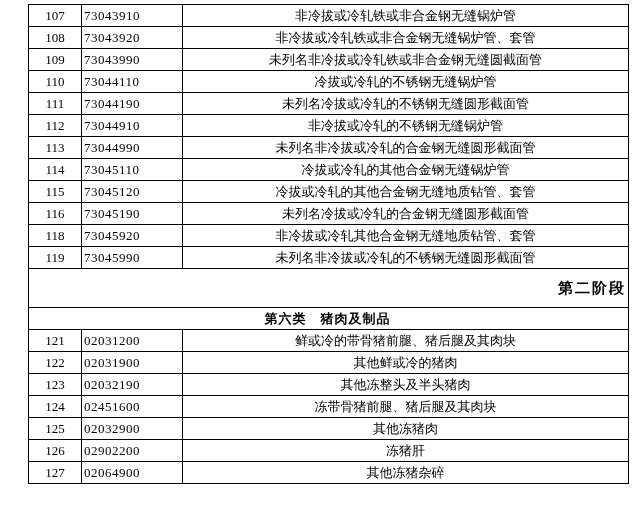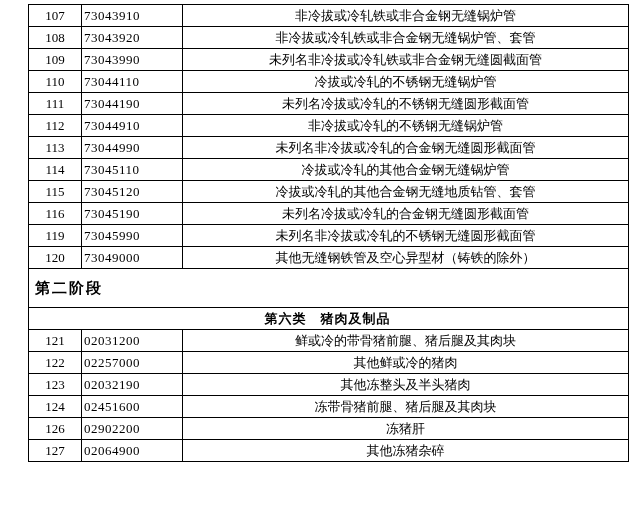--- a/index.html
+++ b/index.html
@@ -46,21 +46,21 @@
     text-align: left;
     letter-spacing: 0.5px;
   }
   td.col-desc {
     width: 441px;
     text-align: center;
     padding-left: 22px;
   }
   tr.stage-row td {
     height: 38px;
-    text-align: left;
+    text-align: right;
     font-weight: bold;
     font-size: 15px;
     letter-spacing: 2px;
     padding-left: 6px;
   }
   tr.section-row td {
     height: 21px;
     text-align: center;
     font-weight: bold;
     font-size: 13px;
@@ -122,54 +122,59 @@
           <td class="col-no">115</td>
           <td class="col-code">73045120</td>
           <td class="col-desc">冷拔或冷轧的其他合金钢无缝地质钻管、套管</td>
         </tr>
         <tr>
           <td class="col-no">116</td>
           <td class="col-code">73045190</td>
           <td class="col-desc">未列名冷拔或冷轧的合金钢无缝圆形截面管</td>
         </tr>
         <tr>
+          <td class="col-no">118</td>
+          <td class="col-code">73045920</td>
+          <td class="col-desc">非冷拔或冷轧其他合金钢无缝地质钻管、套管</td>
+        </tr>
+        <tr>
           <td class="col-no">119</td>
           <td class="col-code">73045990</td>
           <td class="col-desc">未列名非冷拔或冷轧的不锈钢无缝圆形截面管</td>
-        </tr>
-        <tr>
-          <td class="col-no">120</td>
-          <td class="col-code">73049000</td>
-          <td class="col-desc">其他无缝钢铁管及空心异型材（铸铁的除外）</td>
         </tr>
         <tr class="stage-row">
           <td colspan="3">第二阶段</td>
         </tr>
         <tr class="section-row">
           <td colspan="3"><span>第六类</span><span class="gap"></span><span>猪肉及制品</span></td>
         </tr>
         <tr>
           <td class="col-no">121</td>
           <td class="col-code">02031200</td>
           <td class="col-desc">鲜或冷的带骨猪前腿、猪后腿及其肉块</td>
         </tr>
         <tr>
           <td class="col-no">122</td>
-          <td class="col-code">02257000</td>
+          <td class="col-code">02031900</td>
           <td class="col-desc">其他鲜或冷的猪肉</td>
         </tr>
         <tr>
           <td class="col-no">123</td>
           <td class="col-code">02032190</td>
           <td class="col-desc">其他冻整头及半头猪肉</td>
         </tr>
         <tr>
           <td class="col-no">124</td>
           <td class="col-code">02451600</td>
           <td class="col-desc">冻带骨猪前腿、猪后腿及其肉块</td>
+        </tr>
+        <tr>
+          <td class="col-no">125</td>
+          <td class="col-code">02032900</td>
+          <td class="col-desc">其他冻猪肉</td>
         </tr>
         <tr>
           <td class="col-no">126</td>
           <td class="col-code">02902200</td>
           <td class="col-desc">冻猪肝</td>
         </tr>
         <tr>
           <td class="col-no">127</td>
           <td class="col-code">02064900</td>
           <td class="col-desc">其他冻猪杂碎</td>

